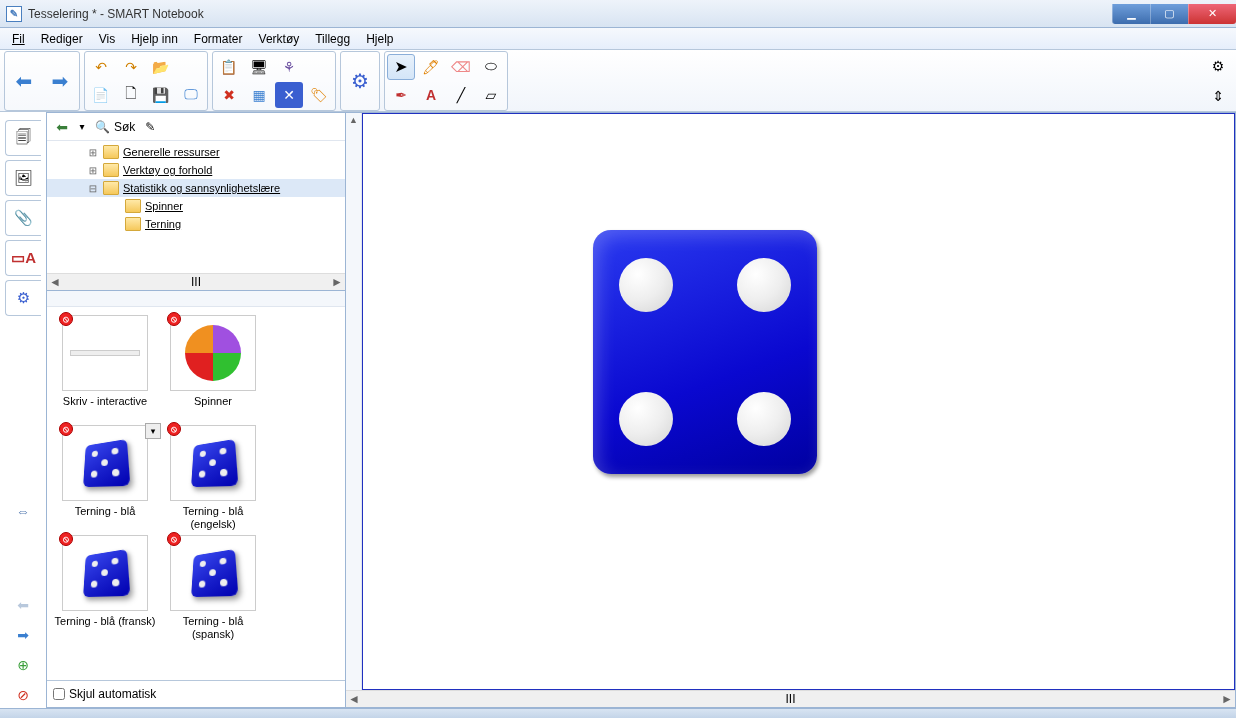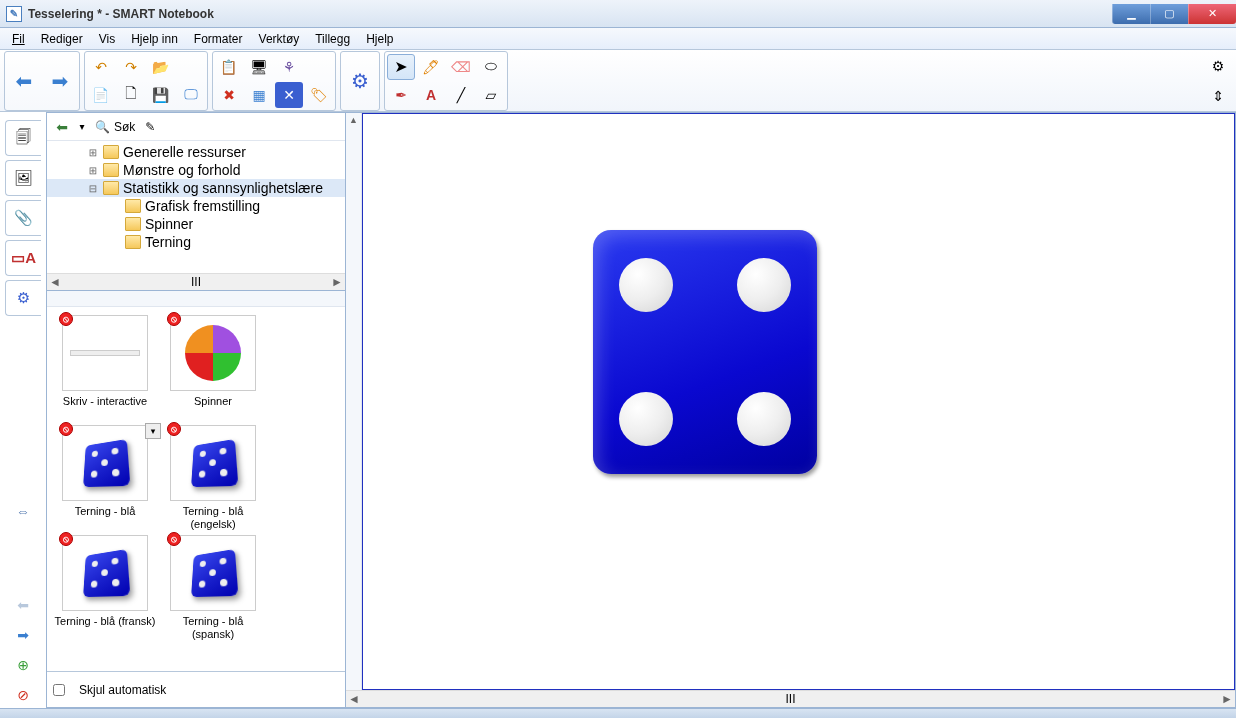--- a/index.html
+++ b/index.html
@@ -2,21 +2,21 @@
 <html><head>
 <meta charset="utf-8">
 <style>
 * { box-sizing: border-box; margin: 0; padding: 0; font-family: "Segoe UI", Tahoma, sans-serif; font-size: 12px; }
 body { background: #fff; width: 1236px; height: 718px; overflow: hidden; position: relative; }
 
 
 .titlebar { height: 28px; background: linear-gradient(#eef3fa, #d8e4f2); display: flex; align-items: center; justify-content: space-between; border-bottom: 1px solid #9cb5d4; }
 .titlebar-left { display: flex; align-items: center; gap: 6px; padding-left: 6px; }
 .titlebar-icon { width: 16px; height: 16px; background: #fff; border: 1px solid #4a7fbf; display: flex; align-items: center; justify-content: center; font-size: 10px; color: #4a7fbf; font-weight: bold; }
-.titlebar-title { color: #333; font-weight: bold; }
+.titlebar-title { color: #333; }
 .winbtns { display: flex; }
 .winbtn { width: 38px; height: 20px; display: flex; align-items: center; justify-content: center; color: #fff; font-size: 11px; border-left: 1px solid rgba(255,255,255,.3); }
 .winbtn.min { background: linear-gradient(#6e9edb, #3d6dae); border-radius: 0 0 0 3px;}
 .winbtn.max { background: linear-gradient(#6e9edb, #3d6dae); }
 .winbtn.close { background: linear-gradient(#e67, #c33); width: 48px; border-radius: 0 0 3px 0;}
 
 
 .menubar { height: 22px; background: linear-gradient(#f6f9fd, #e6eefb); display: flex; align-items: center; padding: 0 4px; border-bottom: 1px solid #b6c7db; }
 .menuitem { padding: 2px 8px; cursor: pointer; }
 .menuitem span.u { text-decoration: underline; }
@@ -49,37 +49,37 @@
 .search-drop { width: 14px; text-align:center; font-size:10px;}
 .search-btn { display: flex; align-items: center; gap: 4px; padding: 0 4px; height: 20px; }
 
 
 .tree-wrap { height: 150px; overflow: hidden; position: relative; border-bottom: 1px solid #9cb5d4; }
 .tree { padding: 2px 0 0 0; overflow:auto; height: 130px; }
 .tree-row { display: flex; align-items: center; height: 18px; padding-left: 4px; cursor: pointer; white-space: nowrap; }
 .tree-row.sel { background: #dce8f7; }
 .tree-exp { width: 12px; text-align: center; color: #666; font-size: 10px; }
 .tree-icon { width: 16px; height: 14px; background: linear-gradient(#ffe9a8,#f5c85b); border: 1px solid #d4a83a; border-radius: 1px; margin: 0 4px; }
-.tree-label { font-size: 14px; }
+.tree-label { font-size: 11px; text-decoration: underline; }
 .hsb { position: absolute; bottom: 0; left: 0; right: 0; height: 17px; background: #f0f0f0; display:flex; align-items:center; justify-content:space-between; border-top:1px solid #ddd;}
 .hsb .arr{width:16px;text-align:center;color:#666;}
 .hsb .thumb{flex:1;display:flex;justify-content:center;}
 
 
 .thumbs-wrap { flex: 1; overflow-y: auto; position: relative; border-top: 0;}
 .thumbs-toolbar { height: 16px; background: #f4f7fb; border-bottom:1px solid #e0e6ef;}
 .thumbs { padding: 6px 4px; display: flex; flex-wrap: wrap; gap: 0; align-content: flex-start; }
 .thumb { width: 108px; height: 110px; display: flex; flex-direction: column; align-items: center; padding: 2px; position: relative;}
 .thumb-img { width: 86px; height: 76px; border: 1px solid #ccc; background: #fff; display:flex;align-items:center;justify-content:center; position:relative;}
 .thumb-badge { position: absolute; top: -4px; left: -4px; width: 14px; height: 14px; background: #e22; border-radius: 50%; border:1px solid #a00; display:flex;align-items:center;justify-content:center;color:#fff;font-size:9px;font-weight:bold;}
 .thumb-label { text-align: center; font-size: 11px; margin-top: 4px; line-height: 13px; }
 .thumb-drop{position:absolute;top:0;right:-2px;width:16px;height:16px;border:1px solid #aaa;background:#eee;display:flex;align-items:center;justify-content:center;font-size:9px;}
 
 
-.panel-bottom { height: 36px; border-top: 1px solid #b6c7db; display: flex; align-items: center; padding: 0 6px; gap: 14px; }
+.panel-bottom { height: 27px; border-top: 1px solid #b6c7db; display: flex; align-items: center; padding: 0 6px; gap: 4px; }
 .panel-bottom input { width: 12px; height: 12px; }
 
 
 .canvas-wrap { flex: 1; display: flex; flex-direction: column; border: 1px solid #9cb5d4; border-left: none; background:#fff;}
 .canvas-rulers{display:flex;flex:1;}
 .vruler{width:16px;background:#f4f7fb;border-right:1px solid #e0e6ef;position:relative;}
 .vrarr{position:absolute;top:2px;left:3px;font-size:9px;color:#666;}
 .canvas { flex: 1; background: #fff; border:1px solid #2030c0; margin:0; position: relative; overflow:hidden;}
 .die { position: absolute; left: 230px; top: 116px; width: 224px; height: 244px; background: linear-gradient(160deg,#2a3af0 0%, #0a08d0 60%, #0000a0 100%); border-radius: 18px; box-shadow: 2px 3px 4px rgba(0,0,0,.4), inset 6px 6px 18px rgba(255,255,255,.2);}
 .pip { position: absolute; width: 54px; height: 54px; background: radial-gradient(circle at 35% 30%, #fff 0%, #eee 50%, #d4d4d4 100%); border-radius: 50%; }
@@ -213,31 +213,26 @@
     <div class="tree-wrap">
       <div class="tree" id="tree">
           <div class="tree-row" style="padding-left: 40px;">
             <span class="tree-exp">⊞</span>
             <span class="tree-icon"></span>
             <span class="tree-label">Generelle ressurser</span>
           </div>
           <div class="tree-row" style="padding-left: 40px;">
             <span class="tree-exp">⊞</span>
             <span class="tree-icon"></span>
-            <span class="tree-label">Mønstre og forhold</span>
+            <span class="tree-label">Verktøy og forhold</span>
           </div>
           <div class="tree-row sel" style="padding-left: 40px;">
             <span class="tree-exp">⊟</span>
             <span class="tree-icon"></span>
             <span class="tree-label">Statistikk og sannsynlighetslære</span>
-          </div>
-          <div class="tree-row" style="padding-left: 62px;">
-            <span class="tree-exp"></span>
-            <span class="tree-icon"></span>
-            <span class="tree-label">Grafisk fremstilling</span>
           </div>
           <div class="tree-row" style="padding-left: 62px;">
             <span class="tree-exp"></span>
             <span class="tree-icon"></span>
             <span class="tree-label">Spinner</span>
           </div>
           <div class="tree-row" style="padding-left: 62px;">
             <span class="tree-exp"></span>
             <span class="tree-icon"></span>
             <span class="tree-label">Terning</span>

